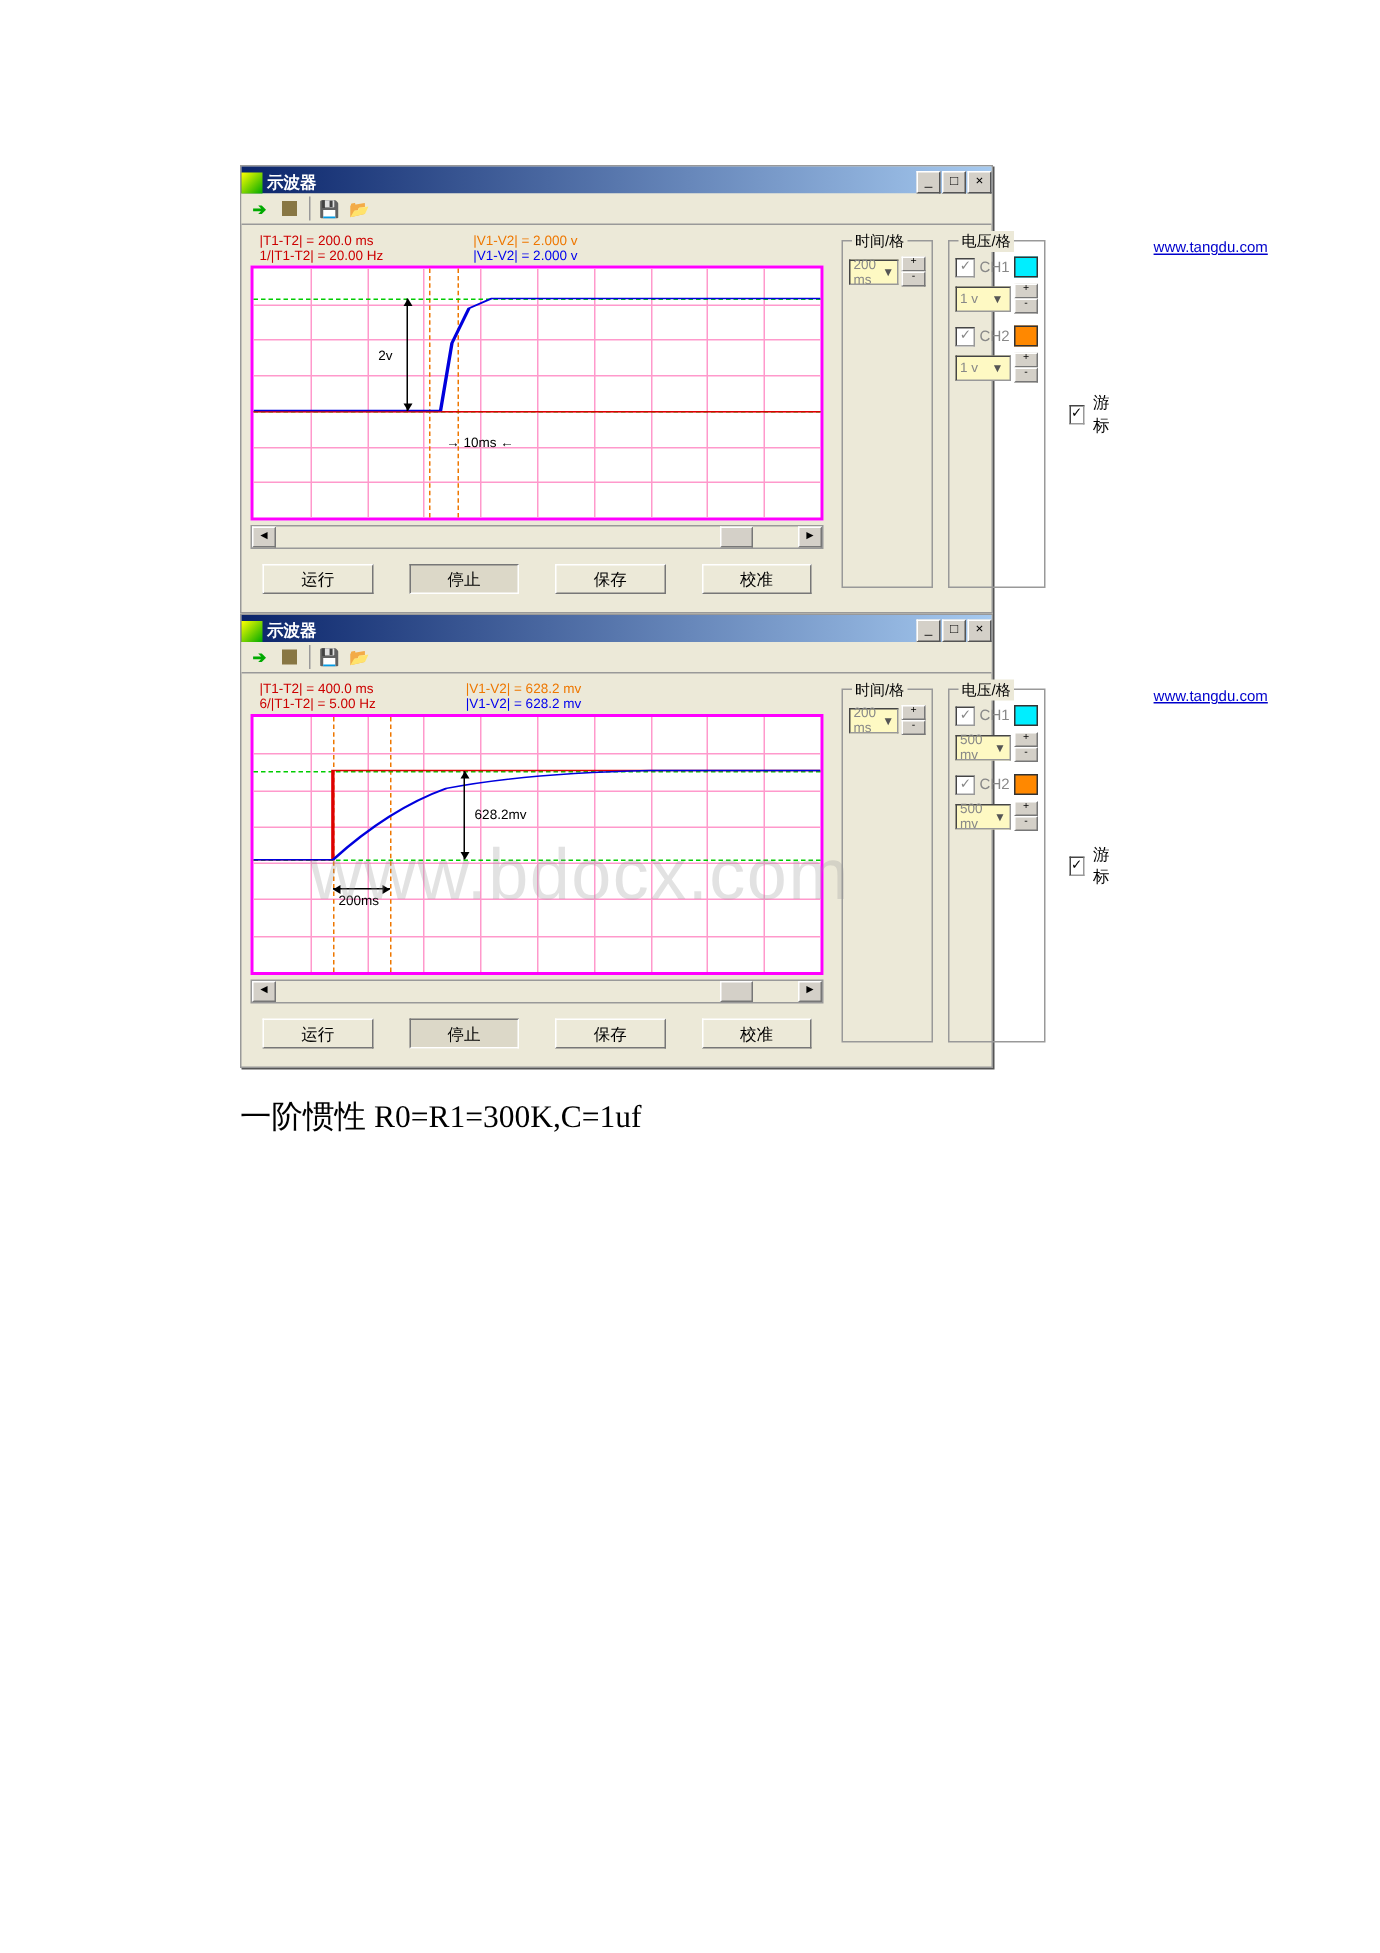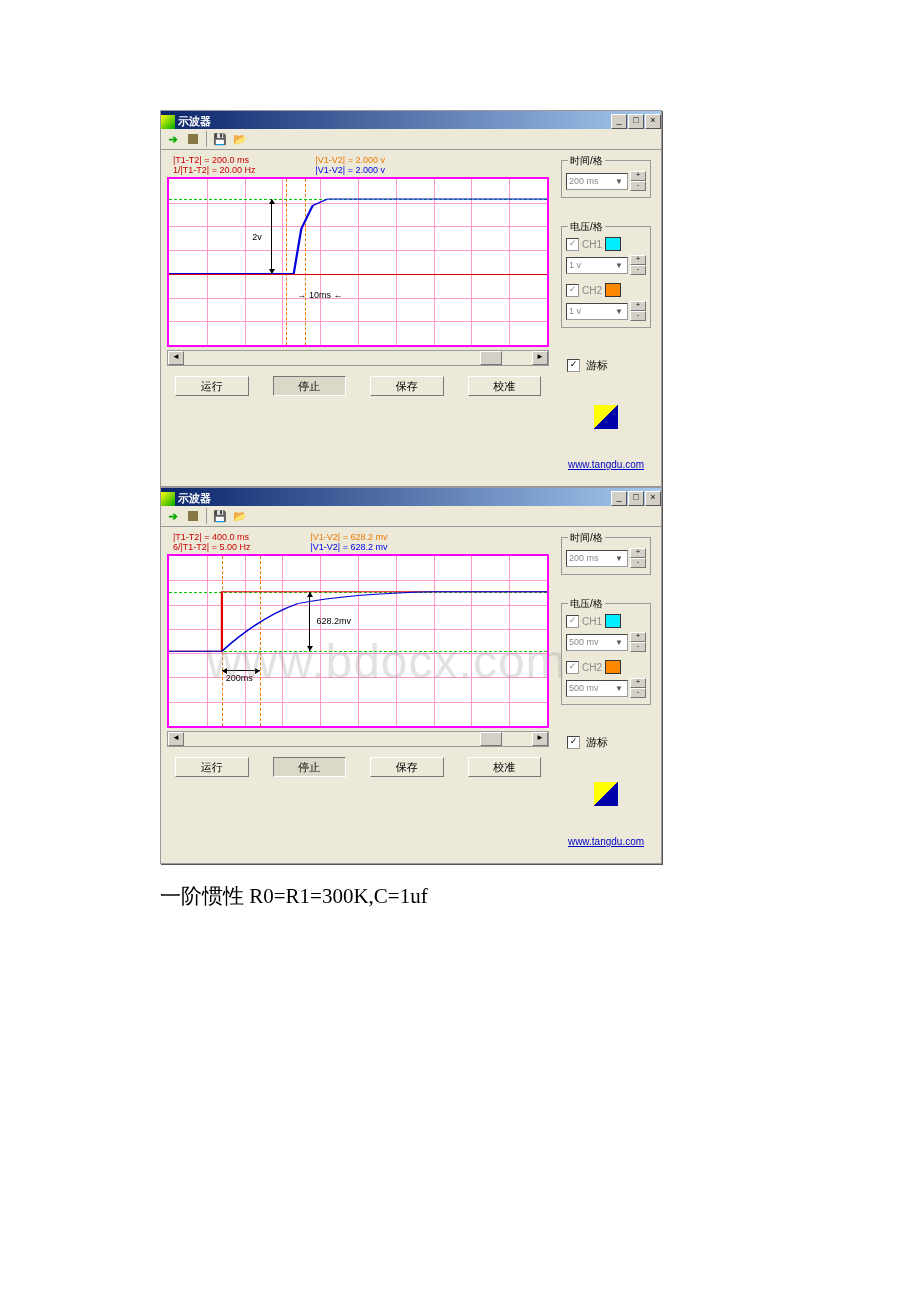--- a/index.html
+++ b/index.html
@@ -41,25 +41,25 @@
 .arrow-h{position:absolute;height:0;border-top:1px solid #000}
 .arrow-h::before,.arrow-h::after{content:"";position:absolute;top:-3px;width:0;height:0;border-top:3px solid transparent;border-bottom:3px solid transparent}
 .arrow-h::before{left:0;border-right:5px solid #000}
 .arrow-h::after{right:0;border-left:5px solid #000}
 .hscroll{height:14px;background:#ece9d8;border:1px solid #999;display:flex;align-items:center;justify-content:space-between;padding:0}
 .hscroll .sbtn{width:14px;height:12px;background:#d4d0c8;border:1px solid #fff;border-right-color:#777;border-bottom-color:#777;font-size:8px;text-align:center;line-height:10px}
 .hscroll .thumb{width:20px;height:12px;background:#d4d0c8;border:1px solid #fff;border-right-color:#777;border-bottom-color:#777;margin-right:30px}
 .btn-row{display:flex;gap:24px;padding:10px 8px 2px 8px}
 .ui-btn{flex:1;height:18px;background:#ece9d8;border:1px solid #fff;border-right-color:#777;border-bottom-color:#777;font-size:11px;display:flex;align-items:center;justify-content:center}
 .ui-btn.active{border:1px solid #777;border-right-color:#fff;border-bottom-color:#fff;background:#dcd8c8}
-.side-col{width:90px;background:#ece9d8;padding:6px 4px;display:flex;flex-direction:column;gap:28px}
+.side-col{width:90px;background:#ece9d8;padding:6px 4px;display:flex;flex-direction:row;gap:10px}
 .group{border:1px solid #999;padding:10px 4px 6px 4px;position:relative}
 .group-title{position:absolute;top:-7px;left:6px;background:#ece9d8;font-size:10px;padding:0 2px}
 .dropdown{display:flex;align-items:center;gap:2px}
-.dd-box{flex:1;height:15px;background:#ffffff;border:1px inset #999;font-size:9px;padding:0 2px;color:#888;display:flex;align-items:center;justify-content:space-between}
+.dd-box{flex:1;height:15px;background:#fef9c3;border:1px inset #999;font-size:9px;padding:0 2px;color:#888;display:flex;align-items:center;justify-content:space-between}
 .dd-arrow{width:12px;text-align:center;font-size:8px;color:#555}
 .spin{display:flex;flex-direction:column}
 .spin-b{width:14px;height:8px;background:#d4d0c8;border:1px solid #fff;border-right-color:#777;border-bottom-color:#777;font-size:7px;text-align:center;line-height:6px}
 .ch-row{display:flex;align-items:center;gap:3px;margin-bottom:4px}
 .chk{width:11px;height:11px;background:#fff;border:1px inset #999;font-size:9px;text-align:center;line-height:9px;color:#888}
 .ch-label{font-size:10px;color:#888}
 .swatch{width:14px;height:12px;border:1px solid #333}
 .sw-blue{background:#0ef}
 .sw-orange{background:#f80}
 .cursor-row{display:flex;align-items:center;gap:6px;padding:2px 6px;font-size:11px}

